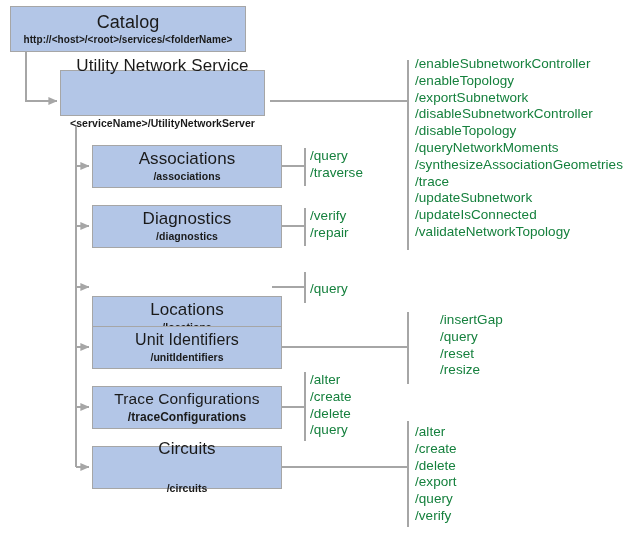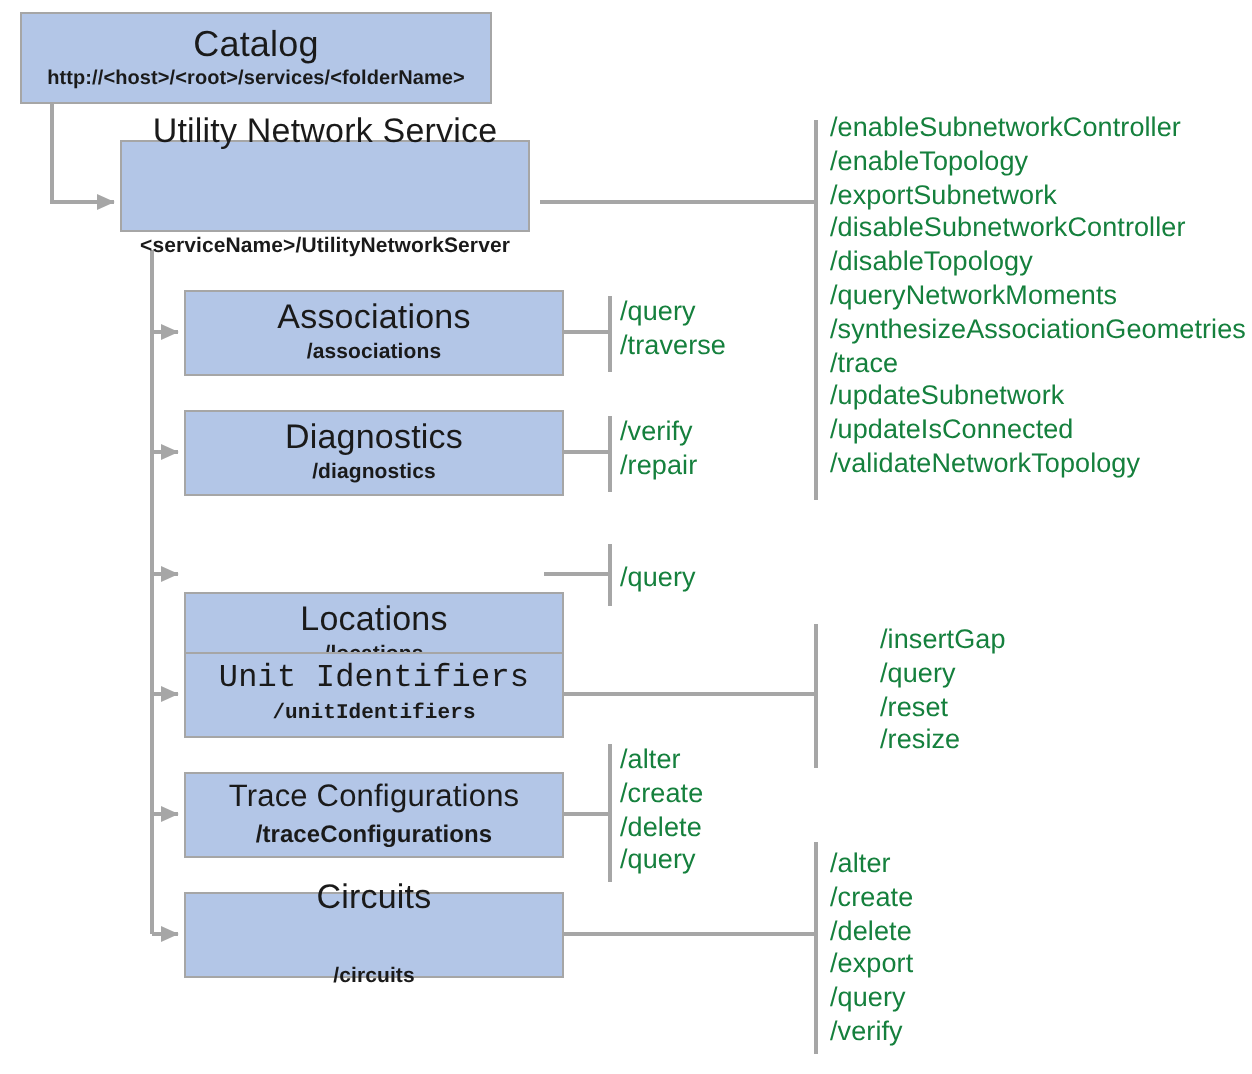--- a/index.html
+++ b/index.html
@@ -24,21 +24,21 @@
   #node-catalog .title{font-size:18px;}
   #node-catalog .path{font-size:10px;}
 
   #node-service{left:60px;top:70px;width:205px;height:46px;gap:40px;}
   #node-service .title{font-size:17px;}
 
   .child{left:92px;width:190px;height:43px;text-align:center;}
   #node-associations{top:145px;}
   #node-diagnostics{top:205px;}
   #node-locations{top:266px;margin-top:30px;}
-  #node-unitidentifiers{top:326px;font-family:Liberation Mono, monospace;}
+  #node-unitidentifiers{top:326px;}
   #node-traceconfigurations{top:386px;}
   #node-circuits{top:446px;gap:22px;}
   #node-traceconfigurations .title{font-size:15.5px;}
   #node-traceconfigurations .path{font-size:12px;}
   #node-unitidentifiers .title{font-size:16px;}
 
   .oplist{
     position:absolute;color:#15803d;font-size:13.5px;line-height:16.8px;
     white-space:nowrap;letter-spacing:.05px;
   }

